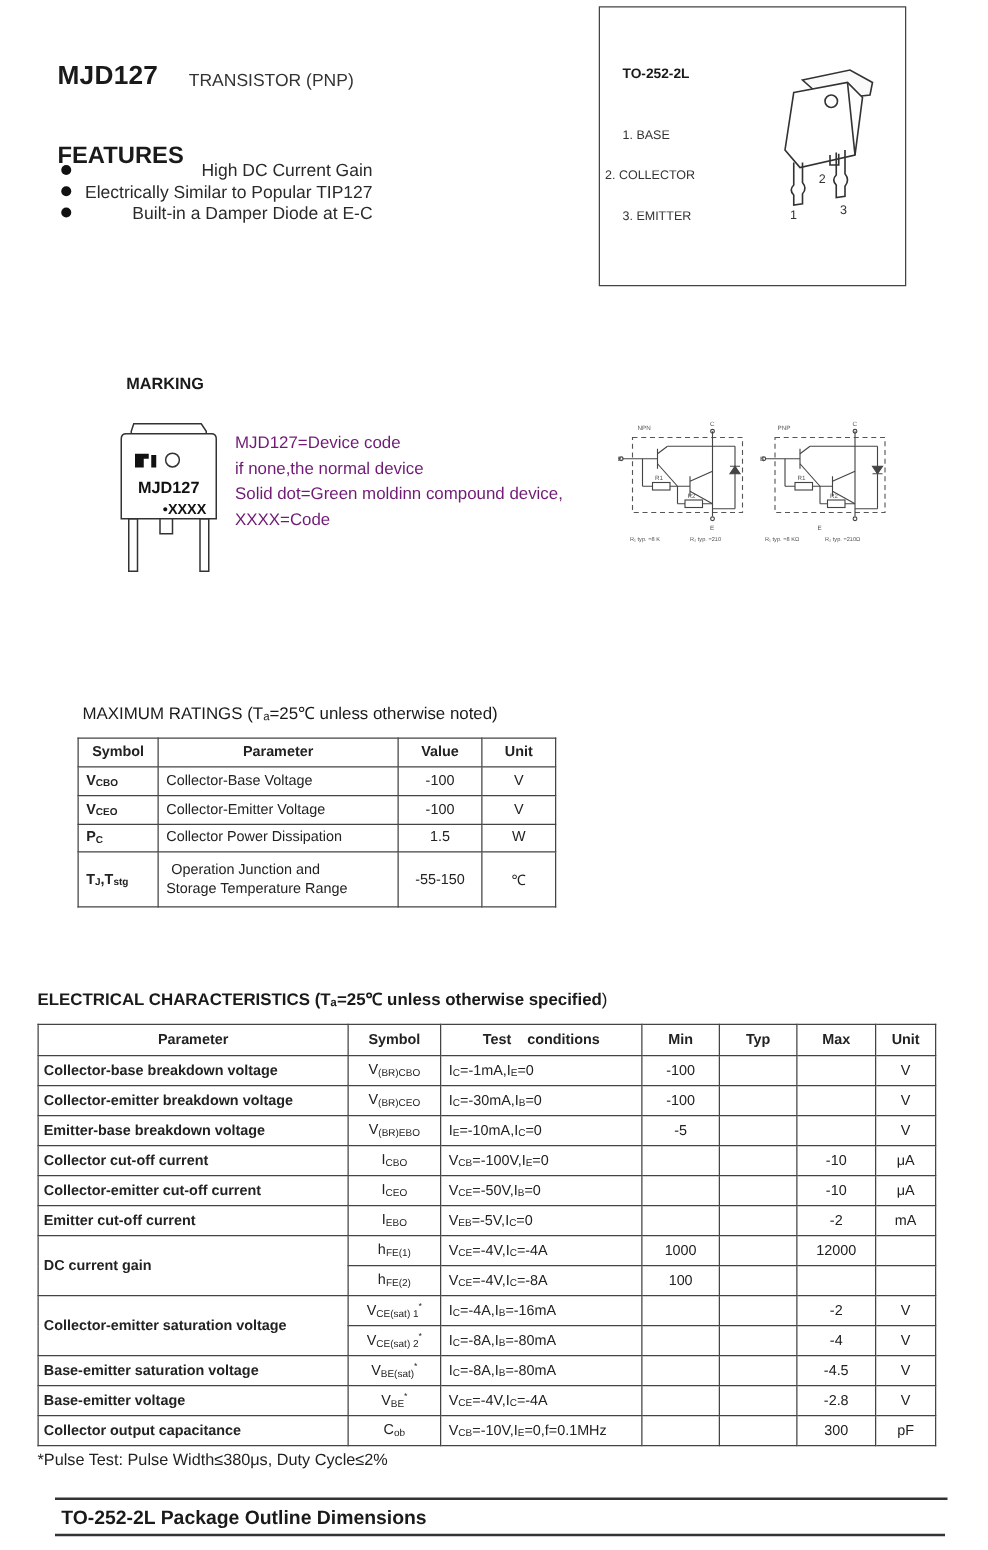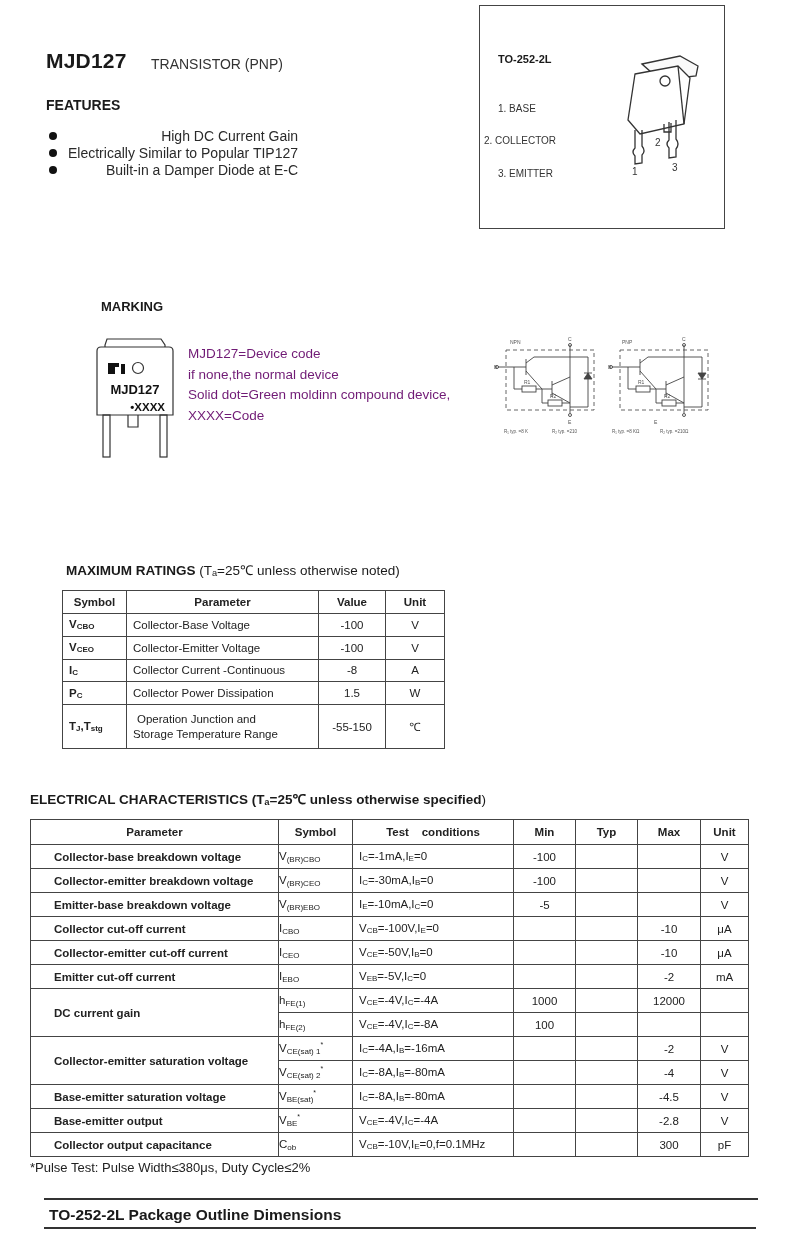--- a/index.html
+++ b/index.html
@@ -3,59 +3,59 @@
 <meta charset="utf-8">
 <style>
   html, body { margin: 0; padding: 0; background: #ffffff; }
   body { width: 790px; height: 1240px; position: relative; overflow: hidden;
          font-family: "Liberation Sans", sans-serif; color: #1a1a1a; }
   .abs { position: absolute; }
 
   
   .part-number { left: 46px; top: 49px; font-size: 21px; font-weight: bold; letter-spacing: 0.2px; }
   .part-type { left: 151px; top: 56px; font-size: 14px; color: #333; }
-  .features-title { left: 46px; top: 97px; font-size: 14px; font-weight: bold; }
+  .features-title { left: 46px; top: 114px; font-size: 19px; font-weight: bold; }
   .features-list { left: 46px; top: 128px; margin: 0; padding: 0; list-style: none; font-size: 14px; color: #2a2a2a; text-align: right; }
   .features-list li { height: 17px; line-height: 17px; position: relative; padding-left: 22px; }
   .features-list li .bullet { position: absolute; left: 3px; top: 4px; width: 8px; height: 8px; border-radius: 50%; background: #111; }
 
   
   .pkg-box { left: 479px; top: 5px; width: 246px; height: 224px; border: 1.5px solid #444; box-sizing: border-box; }
   .pkg-title { left: 498px; top: 53px; font-size: 11px; font-weight: bold; }
   .pin-label { font-size: 10px; color: #333; }
   .pkg-drawing { left: 620px; top: 52px; }
 
   
   .marking-title { left: 101px; top: 299px; font-size: 13px; font-weight: bold; }
   .marking-drawing { left: 95px; top: 337px; }
   .marking-text { left: 188px; top: 344px; font-size: 13.5px; color: #701a75; line-height: 20.5px; }
   .circuit { left: 492px; top: 333px; }
 
   
   .max-title { left: 66px; top: 561px; font-size: 13.5px; }
-  .max-title b { font-weight: bold; }
+  .max-title b { font-weight: normal; }
   table { border-collapse: collapse; position: absolute; }
   table td, table th { border: 1px solid #444; padding: 0; font-size: 11.5px; color: #222; }
   .max-table { left: 62px; top: 590px; }
   .max-table th { height: 22px; font-weight: bold; font-size: 11.5px; text-align: center; }
   .max-table td { height: 21.8px; }
   .max-table td.sym { font-weight: bold; padding-left: 6px; text-align: left; font-size: 11.5px; }
   .max-table td.sym sub { font-size: 8px; vertical-align: -1px; }
   .max-table td.par { padding-left: 6px; }
   .max-table td.c { text-align: center; }
   .max-table tr.tall td { height: 43px; }
 
   
   .elec-title { left: 30px; top: 790px; font-size: 13.5px; font-weight: bold; }
   .elec-title .paren { font-weight: normal; }
   .elec-table { left: 30px; top: 819px; }
   .elec-table th { height: 24px; font-weight: bold; text-align: center; font-size: 11.5px; }
   .elec-table td { height: 23px; font-size: 11.5px; }
-  .elec-table td.par { font-weight: bold; padding-left: 23px; }
-  .elec-table td.sym { }
+  .elec-table td.par { font-weight: bold; padding-left: 4px; }
+  .elec-table td.sym { text-align: center; }
   .elec-table td.sym sub { font-size: 8px; vertical-align: -2px; }
   .elec-table td.sym sup { font-size: 7px; }
   .elec-table td.cond { padding-left: 6px; }
   .elec-table td.cond sub { font-size: 8px; vertical-align: -1px; }
   .elec-table td.c { text-align: center; }
 
   .pulse-note { left: 30px; top: 1160px; font-size: 13px; color: #222; }
   .rule { height: 1.5px; background: #333; }
   .outline-title { left: 49px; top: 1206px; font-size: 15.5px; font-weight: bold; text-align: center; }
 </style>
@@ -221,26 +221,20 @@
         <td class="c">-100</td>
         <td class="c">V</td>
       </tr>
       <tr>
         <td class="sym"><span>V</span><sub>CEO</sub></td>
         <td class="par">Collector-Emitter Voltage</td>
         <td class="c">-100</td>
         <td class="c">V</td>
       </tr>
       <tr>
-        <td class="sym"><span>I</span><sub>C</sub></td>
-        <td class="par">Collector Current -Continuous</td>
-        <td class="c">-8</td>
-        <td class="c">A</td>
-      </tr>
-      <tr>
         <td class="sym"><span>P</span><sub>C</sub></td>
         <td class="par">Collector Power Dissipation</td>
         <td class="c">1.5</td>
         <td class="c">W</td>
       </tr>
       <tr class="tall">
         <td class="sym"><span>T</span><sub>J</sub><span>,T</span><sub>stg</sub></td>
         <td class="par" style="line-height: 15px;">
           <div style="padding-left:4px">Operation Junction and</div>
           <div>Storage Temperature Range</div>
@@ -367,21 +361,21 @@
       <tr>
         <td class="par">Base-emitter saturation voltage</td>
         <td class="sym"><span>V</span><sub>BE(sat)</sub><sup>*</sup></td>
         <td class="cond"><span>I</span><sub>C</sub><span>=-8A,</span><span>I</span><sub>B</sub><span>=-80mA</span></td>
         <td class="c"></td>
         <td class="c"></td>
         <td class="c">-4.5</td>
         <td class="c">V</td>
       </tr>
       <tr>
-        <td class="par">Base-emitter output</td>
+        <td class="par">Base-emitter voltage</td>
         <td class="sym"><span>V</span><sub>BE</sub><sup>*</sup></td>
         <td class="cond"><span>V</span><sub>CE</sub><span>=-4V,</span><span>I</span><sub>C</sub><span>=-4A</span></td>
         <td class="c"></td>
         <td class="c"></td>
         <td class="c">-2.8</td>
         <td class="c">V</td>
       </tr>
       <tr>
         <td class="par">Collector output capacitance</td>
         <td class="sym"><span>C</span><sub>ob</sub></td>

